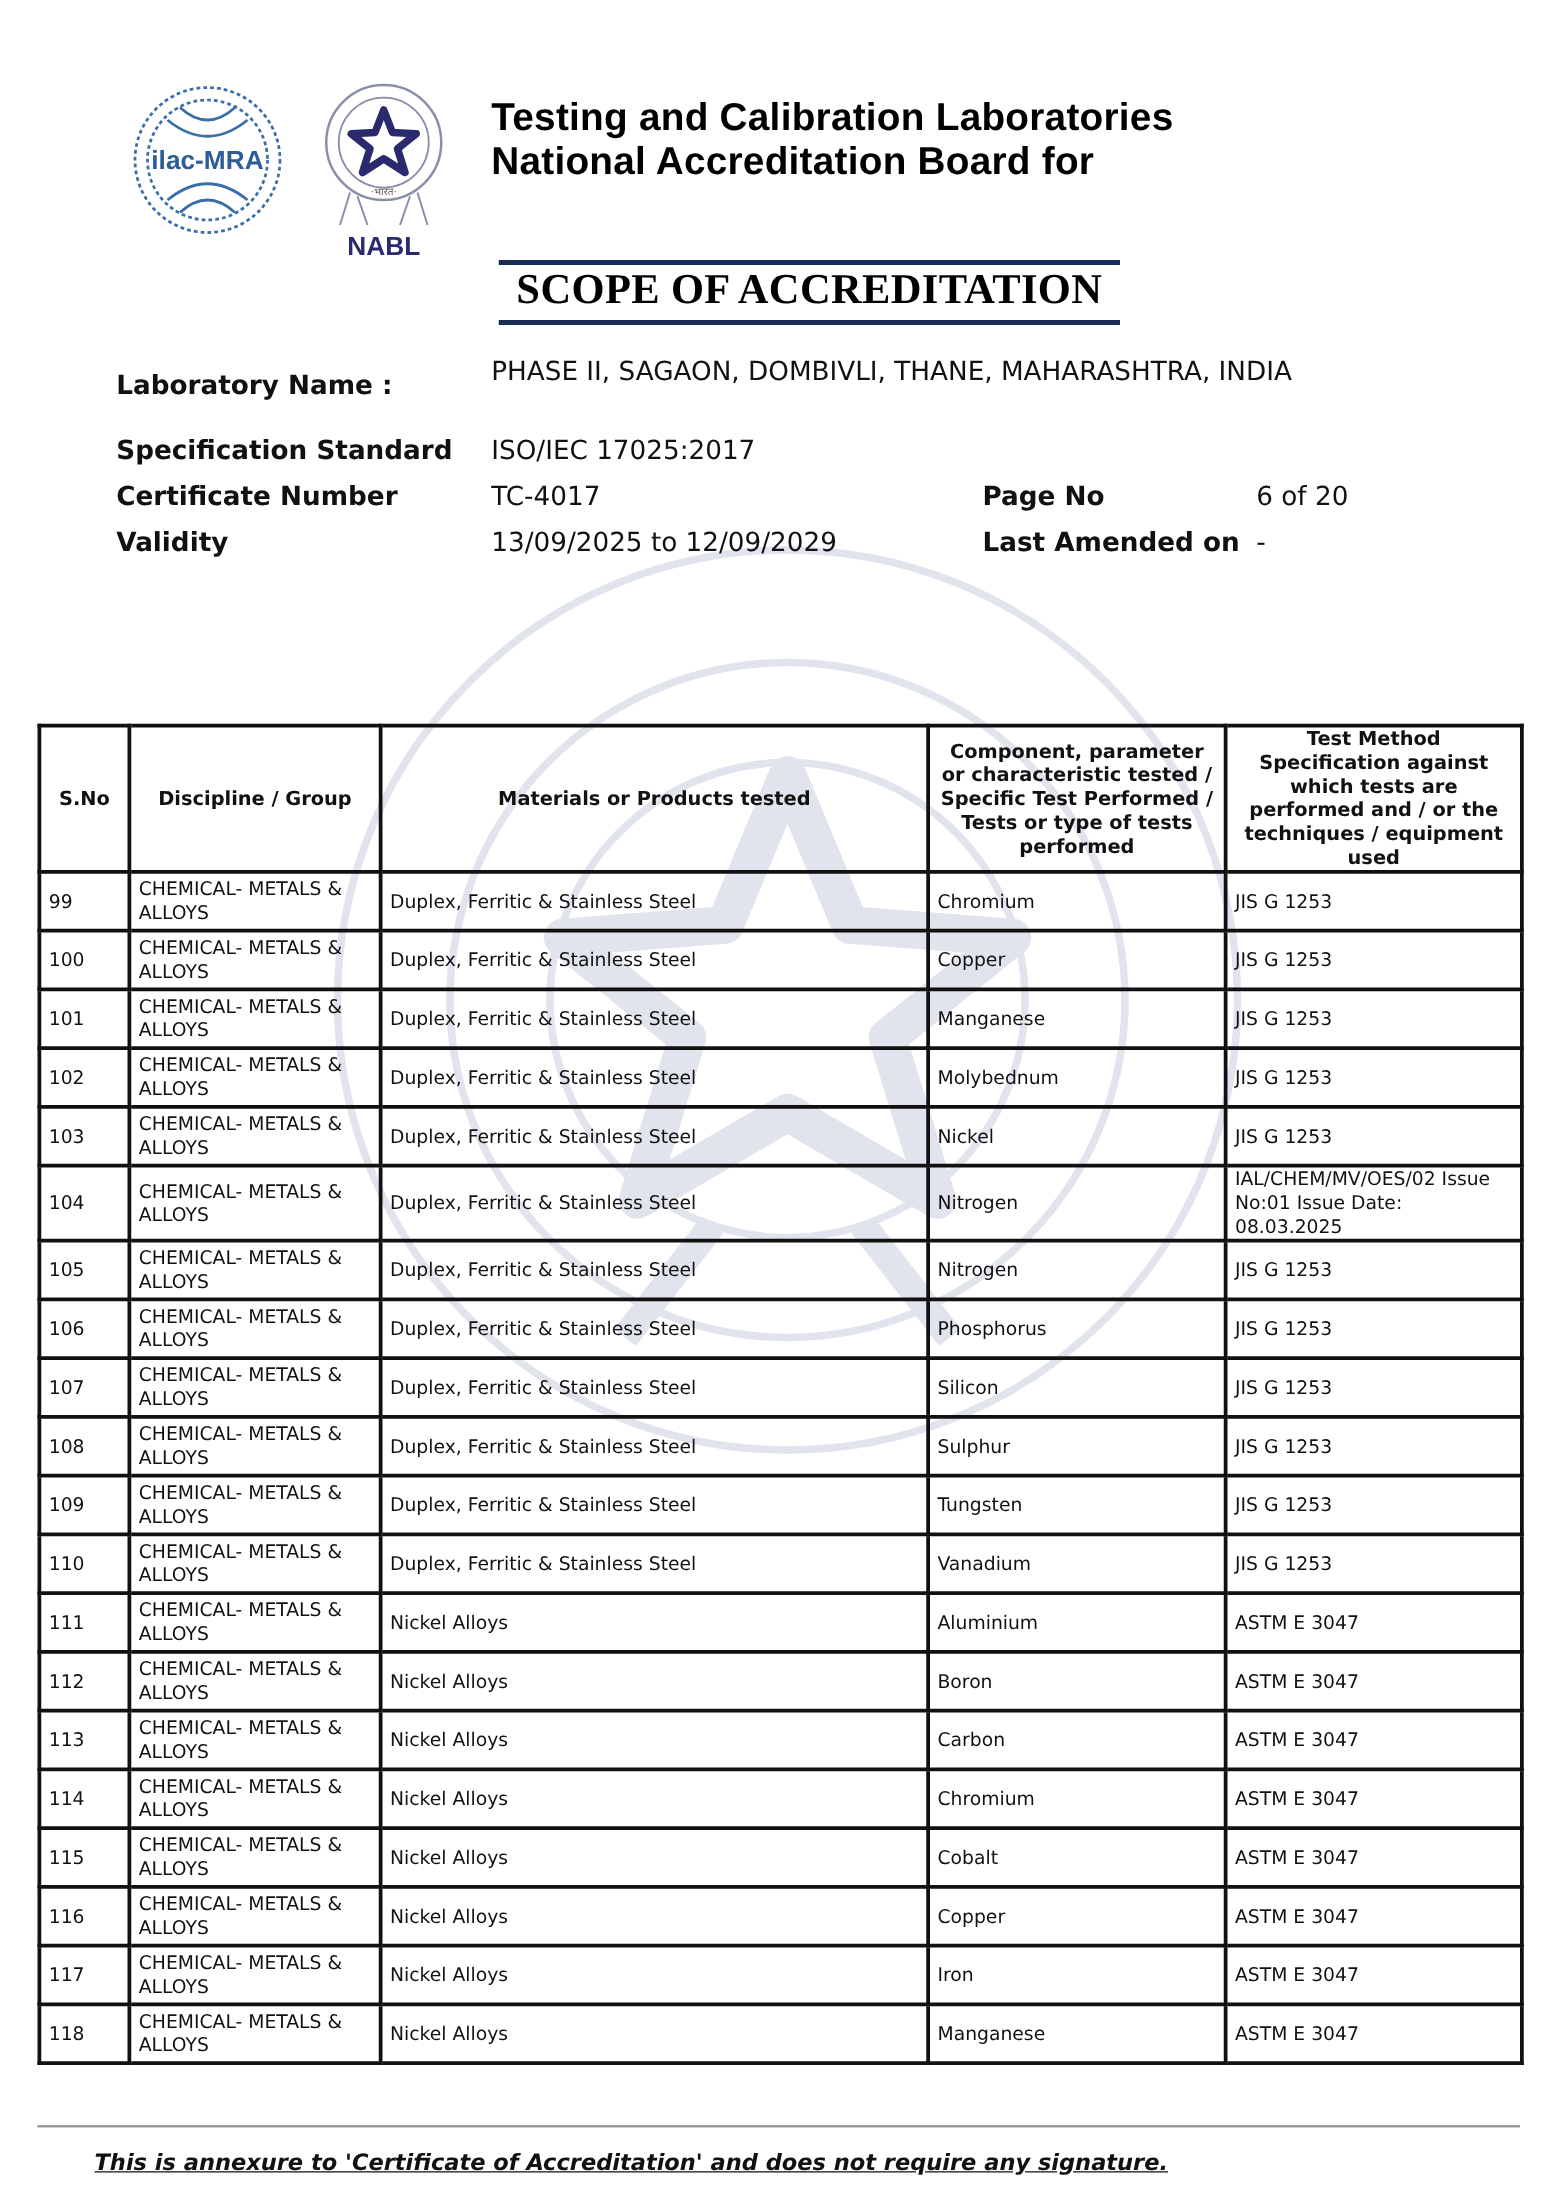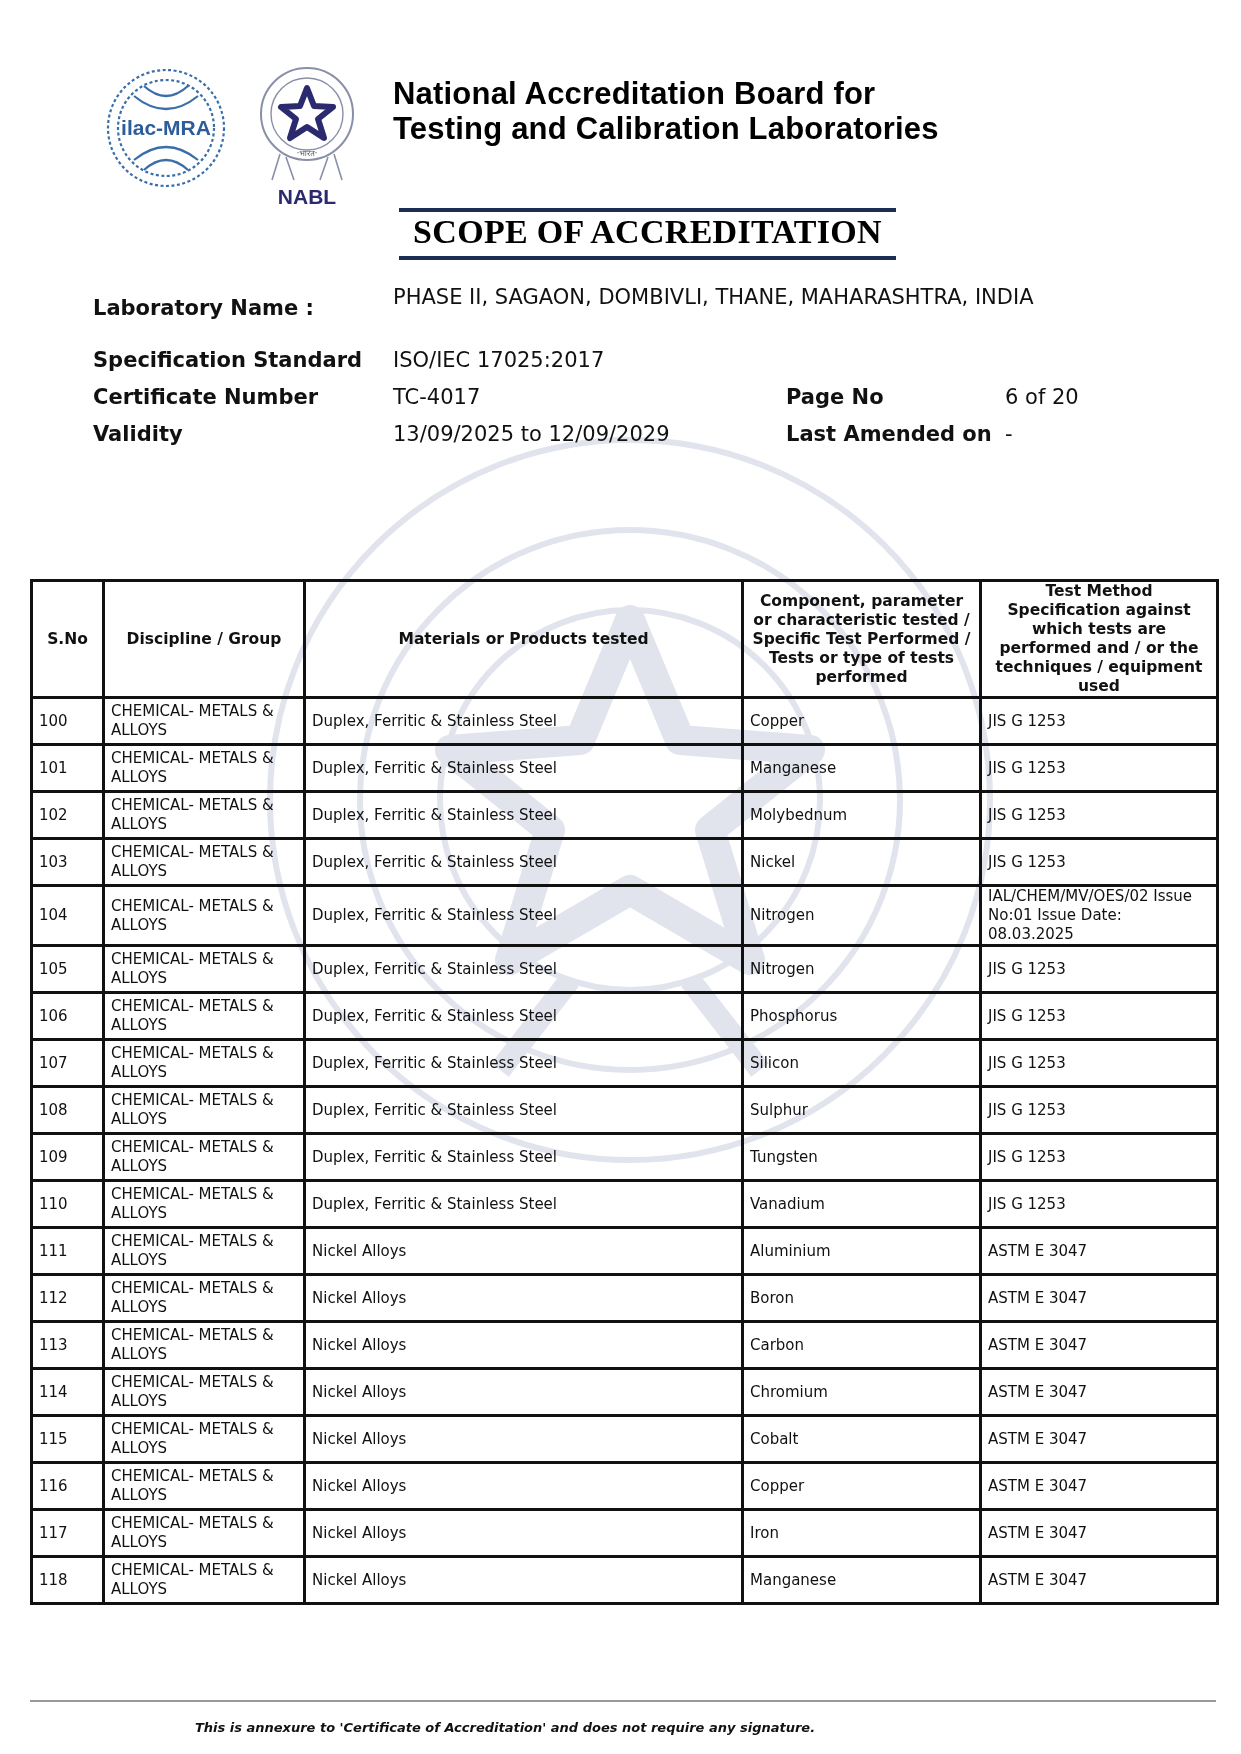--- a/index.html
+++ b/index.html
@@ -28,21 +28,21 @@
   
   .scope-table { position: absolute; left: 30px; top: 579px; width: 1186px;
                  border-collapse: collapse; table-layout: fixed; }
   .scope-table th, .scope-table td { border: 3px solid #111; padding: 0 6px; }
   .scope-table th { height: 102px; font-size: 15.5px; font-weight: bold; text-align: center; line-height: 19px; }
   .scope-table td { height: 44px; font-size: 15px; line-height: 19px; vertical-align: middle; text-align: left; }
   .scope-table tr { background: transparent; }
 
   .footer-rule { left: 30px; top: 1700px; width: 1186px; height: 2px; background: #999; }
   .footer-note { left: 0; width: 1010px; top: 1720px; text-align: center;
-                 font-size: 13px; font-weight: bold; font-style: italic; color: #111; }
+                 font-size: 18px; font-weight: bold; font-style: italic; color: #111; text-decoration: underline; }
 </style>
 </head>
 <body>
 
 <svg class="watermark" viewBox="0 0 760 760">
   <g fill="none" stroke="#c9cde0" stroke-width="6">
     <circle cx="380" cy="380" r="360"></circle>
     <circle cx="380" cy="380" r="270"></circle>
     <circle cx="380" cy="380" r="190"></circle>
   </g>
@@ -67,22 +67,22 @@
 <svg class="abs logo-nabl" viewBox="0 0 110 148">
   <circle cx="55" cy="52" r="46" fill="none" stroke="#8a8fa8" stroke-width="2"></circle>
   <circle cx="55" cy="52" r="36" fill="none" stroke="#8a8fa8" stroke-width="1.4"></circle>
   <path d="M55 26 L62 44 L81 45 L66 57 L72 76 L55 65 L38 76 L44 57 L29 45 L48 44 Z" fill="none" stroke="#2b2a6e" stroke-width="6" stroke-linejoin="round"></path>
   <path d="M28 92 L20 118 M82 92 L90 118 M34 95 L42 118 M76 95 L68 118" stroke="#8a8fa8" stroke-width="1.6"></path>
   <text x="55" y="94" text-anchor="middle" font-size="8" fill="#555">·भारत·</text>
   <text x="55" y="142" text-anchor="middle" font-family="Liberation Sans, sans-serif" font-weight="bold" font-size="21" fill="#2b2a6e">NABL</text>
 </svg>
 
 <div class="abs org-title">
+  <div>Testing and Calibration Laboratories</div>
   <div>National Accreditation Board for</div>
-  <div>Testing and Calibration Laboratories</div>
 </div>
 
 <div class="abs scope-rule" style="top:208px;"></div>
 <div class="abs scope-title">SCOPE OF ACCREDITATION</div>
 <div class="abs scope-rule" style="top:256px;"></div>
 
 <div class="abs info-label" style="left:93px; top:296px;">Laboratory Name :</div>
 <div class="abs info-value" style="left:393px; top:284px; line-height:27px;">
   <div>PHASE II, SAGAON, DOMBIVLI, THANE, MAHARASHTRA, INDIA</div>
 </div>
@@ -112,20 +112,27 @@
     <tr>
       <th>S.No</th>
       <th>Discipline / Group</th>
       <th>Materials or Products tested</th>
       <th>Component, parameter or characteristic tested / Specific Test Performed / Tests or type of tests performed</th>
       <th>Test Method Specification against which tests are performed and / or the techniques / equipment used</th>
     </tr>
   </thead>
   <tbody id="table-body">
       <tr>
+        <td>99</td>
+        <td>CHEMICAL- METALS &amp; ALLOYS</td>
+        <td>Duplex, Ferritic &amp; Stainless Steel</td>
+        <td>Chromium</td>
+        <td>JIS G 1253</td>
+      </tr>
+      <tr>
         <td>100</td>
         <td>CHEMICAL- METALS &amp; ALLOYS</td>
         <td>Duplex, Ferritic &amp; Stainless Steel</td>
         <td>Copper</td>
         <td>JIS G 1253</td>
       </tr>
       <tr>
         <td>101</td>
         <td>CHEMICAL- METALS &amp; ALLOYS</td>
         <td>Duplex, Ferritic &amp; Stainless Steel</td>

